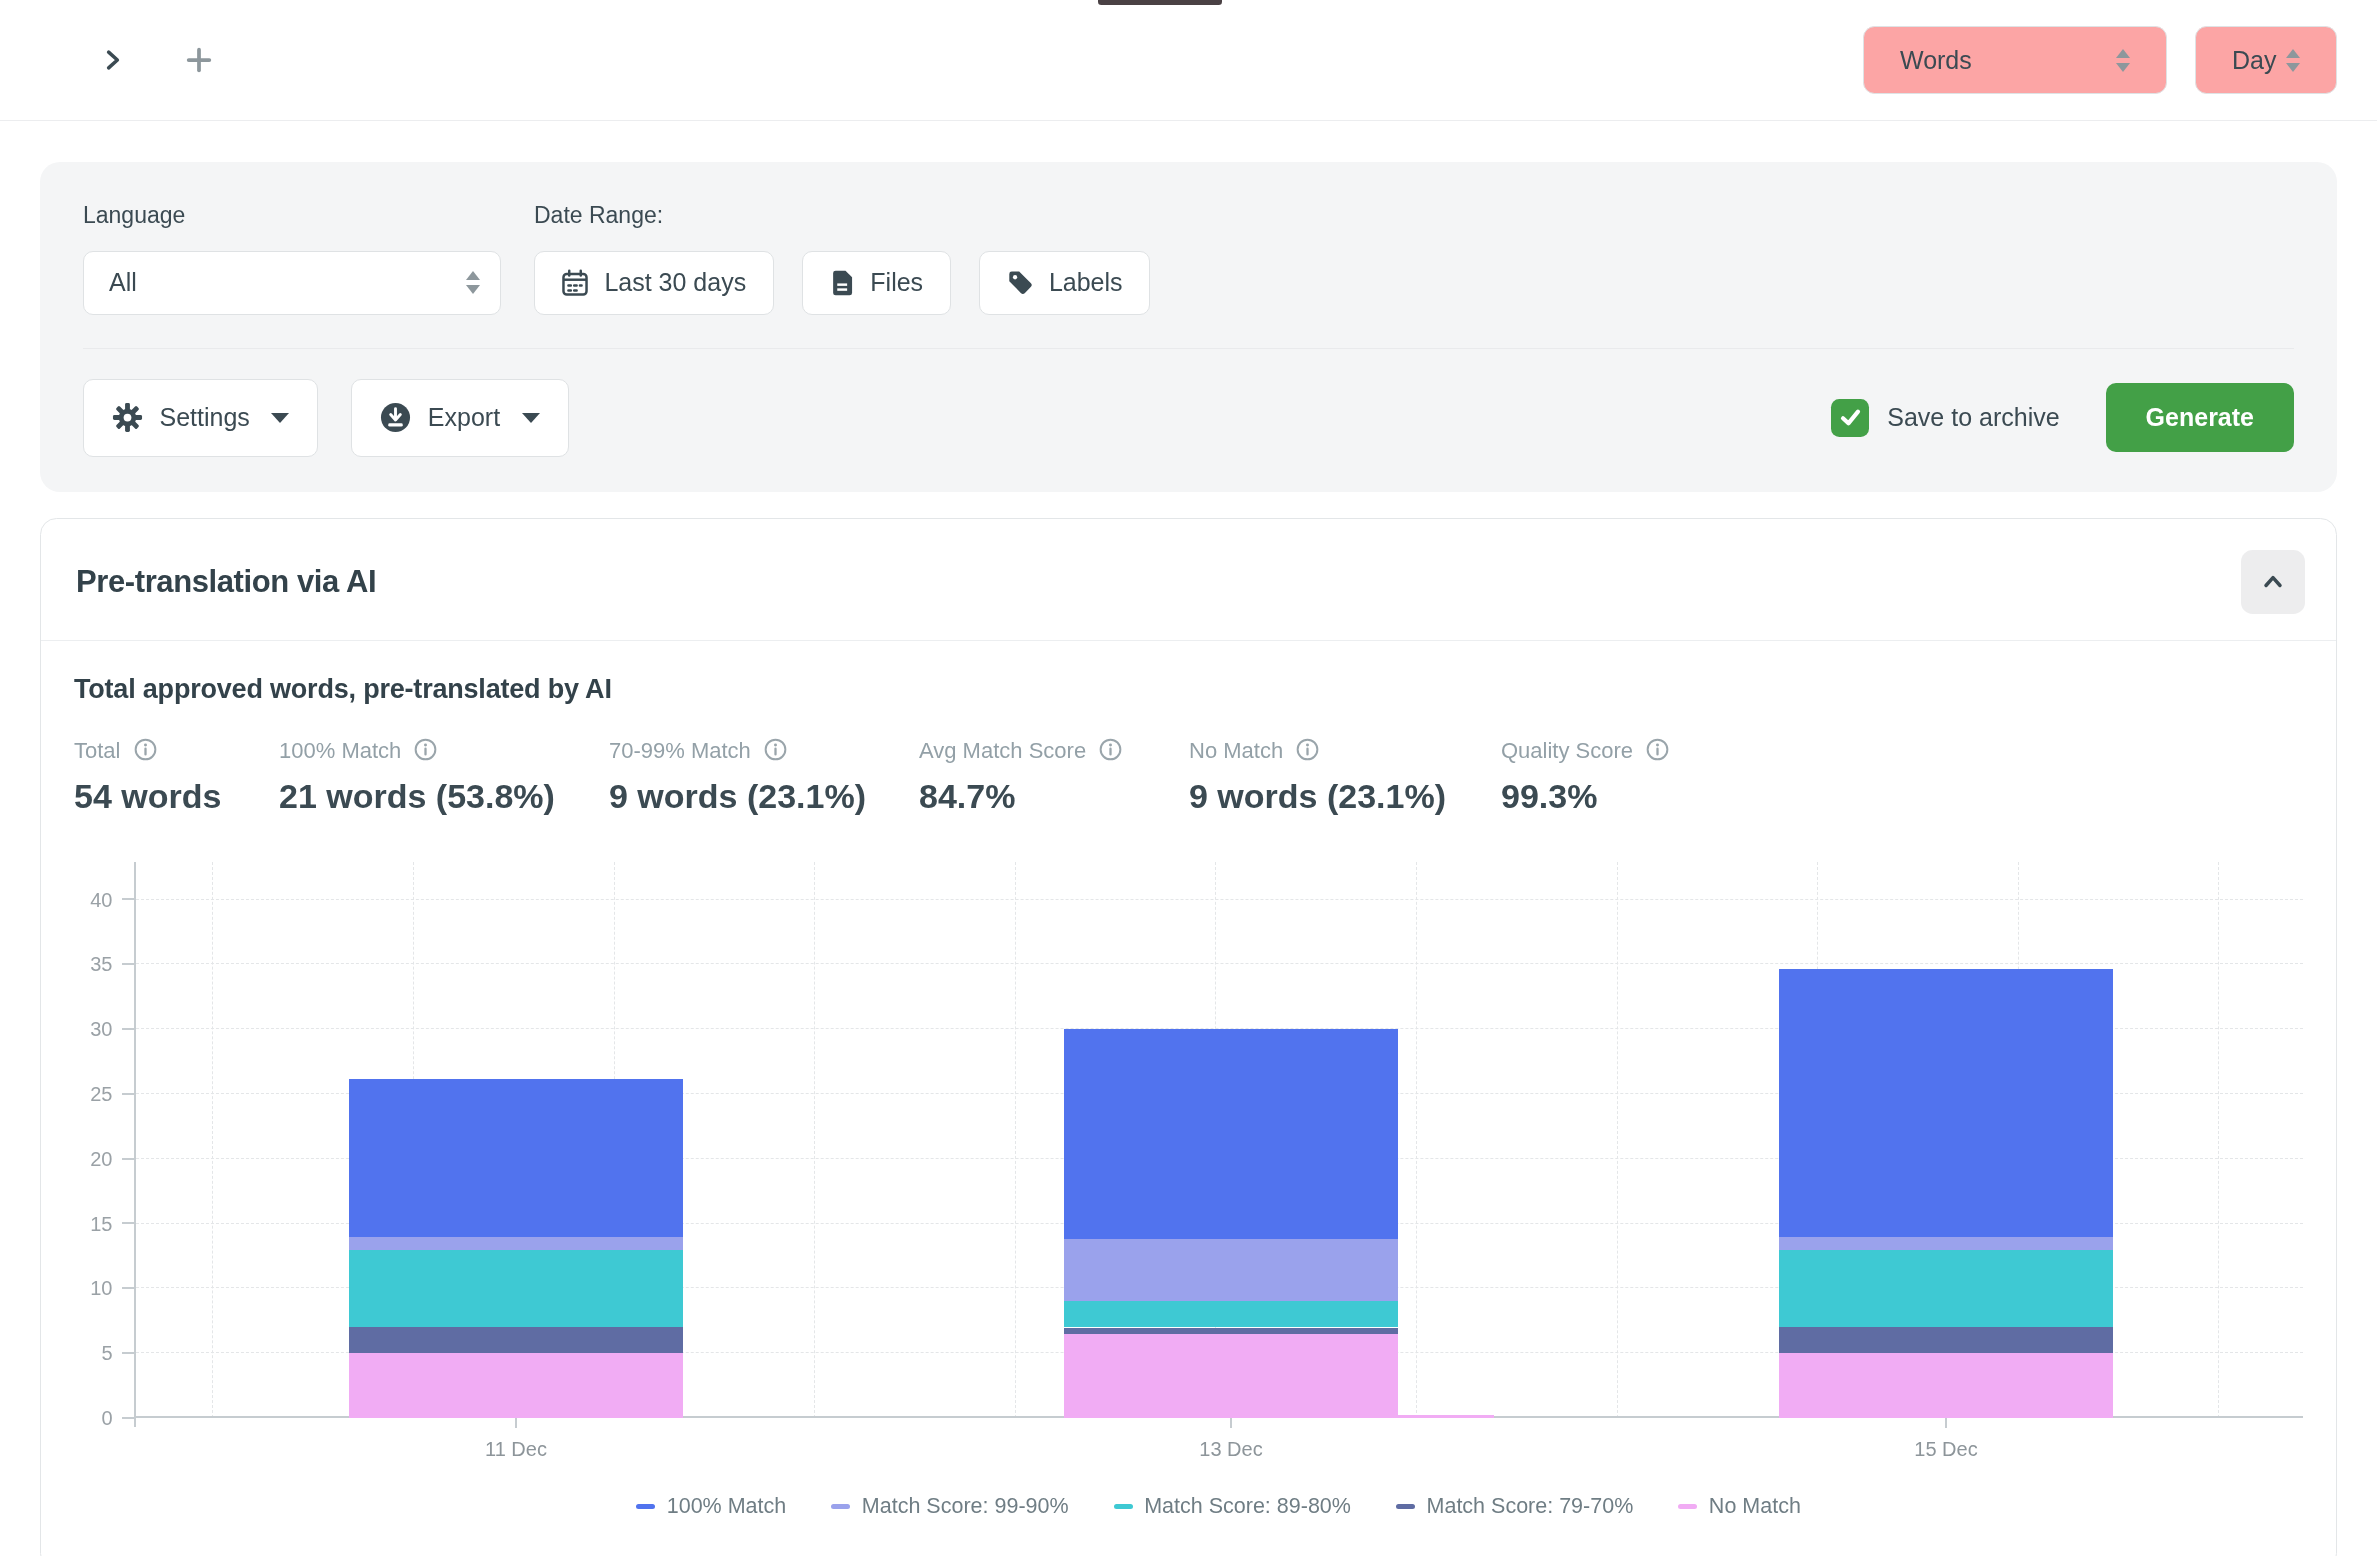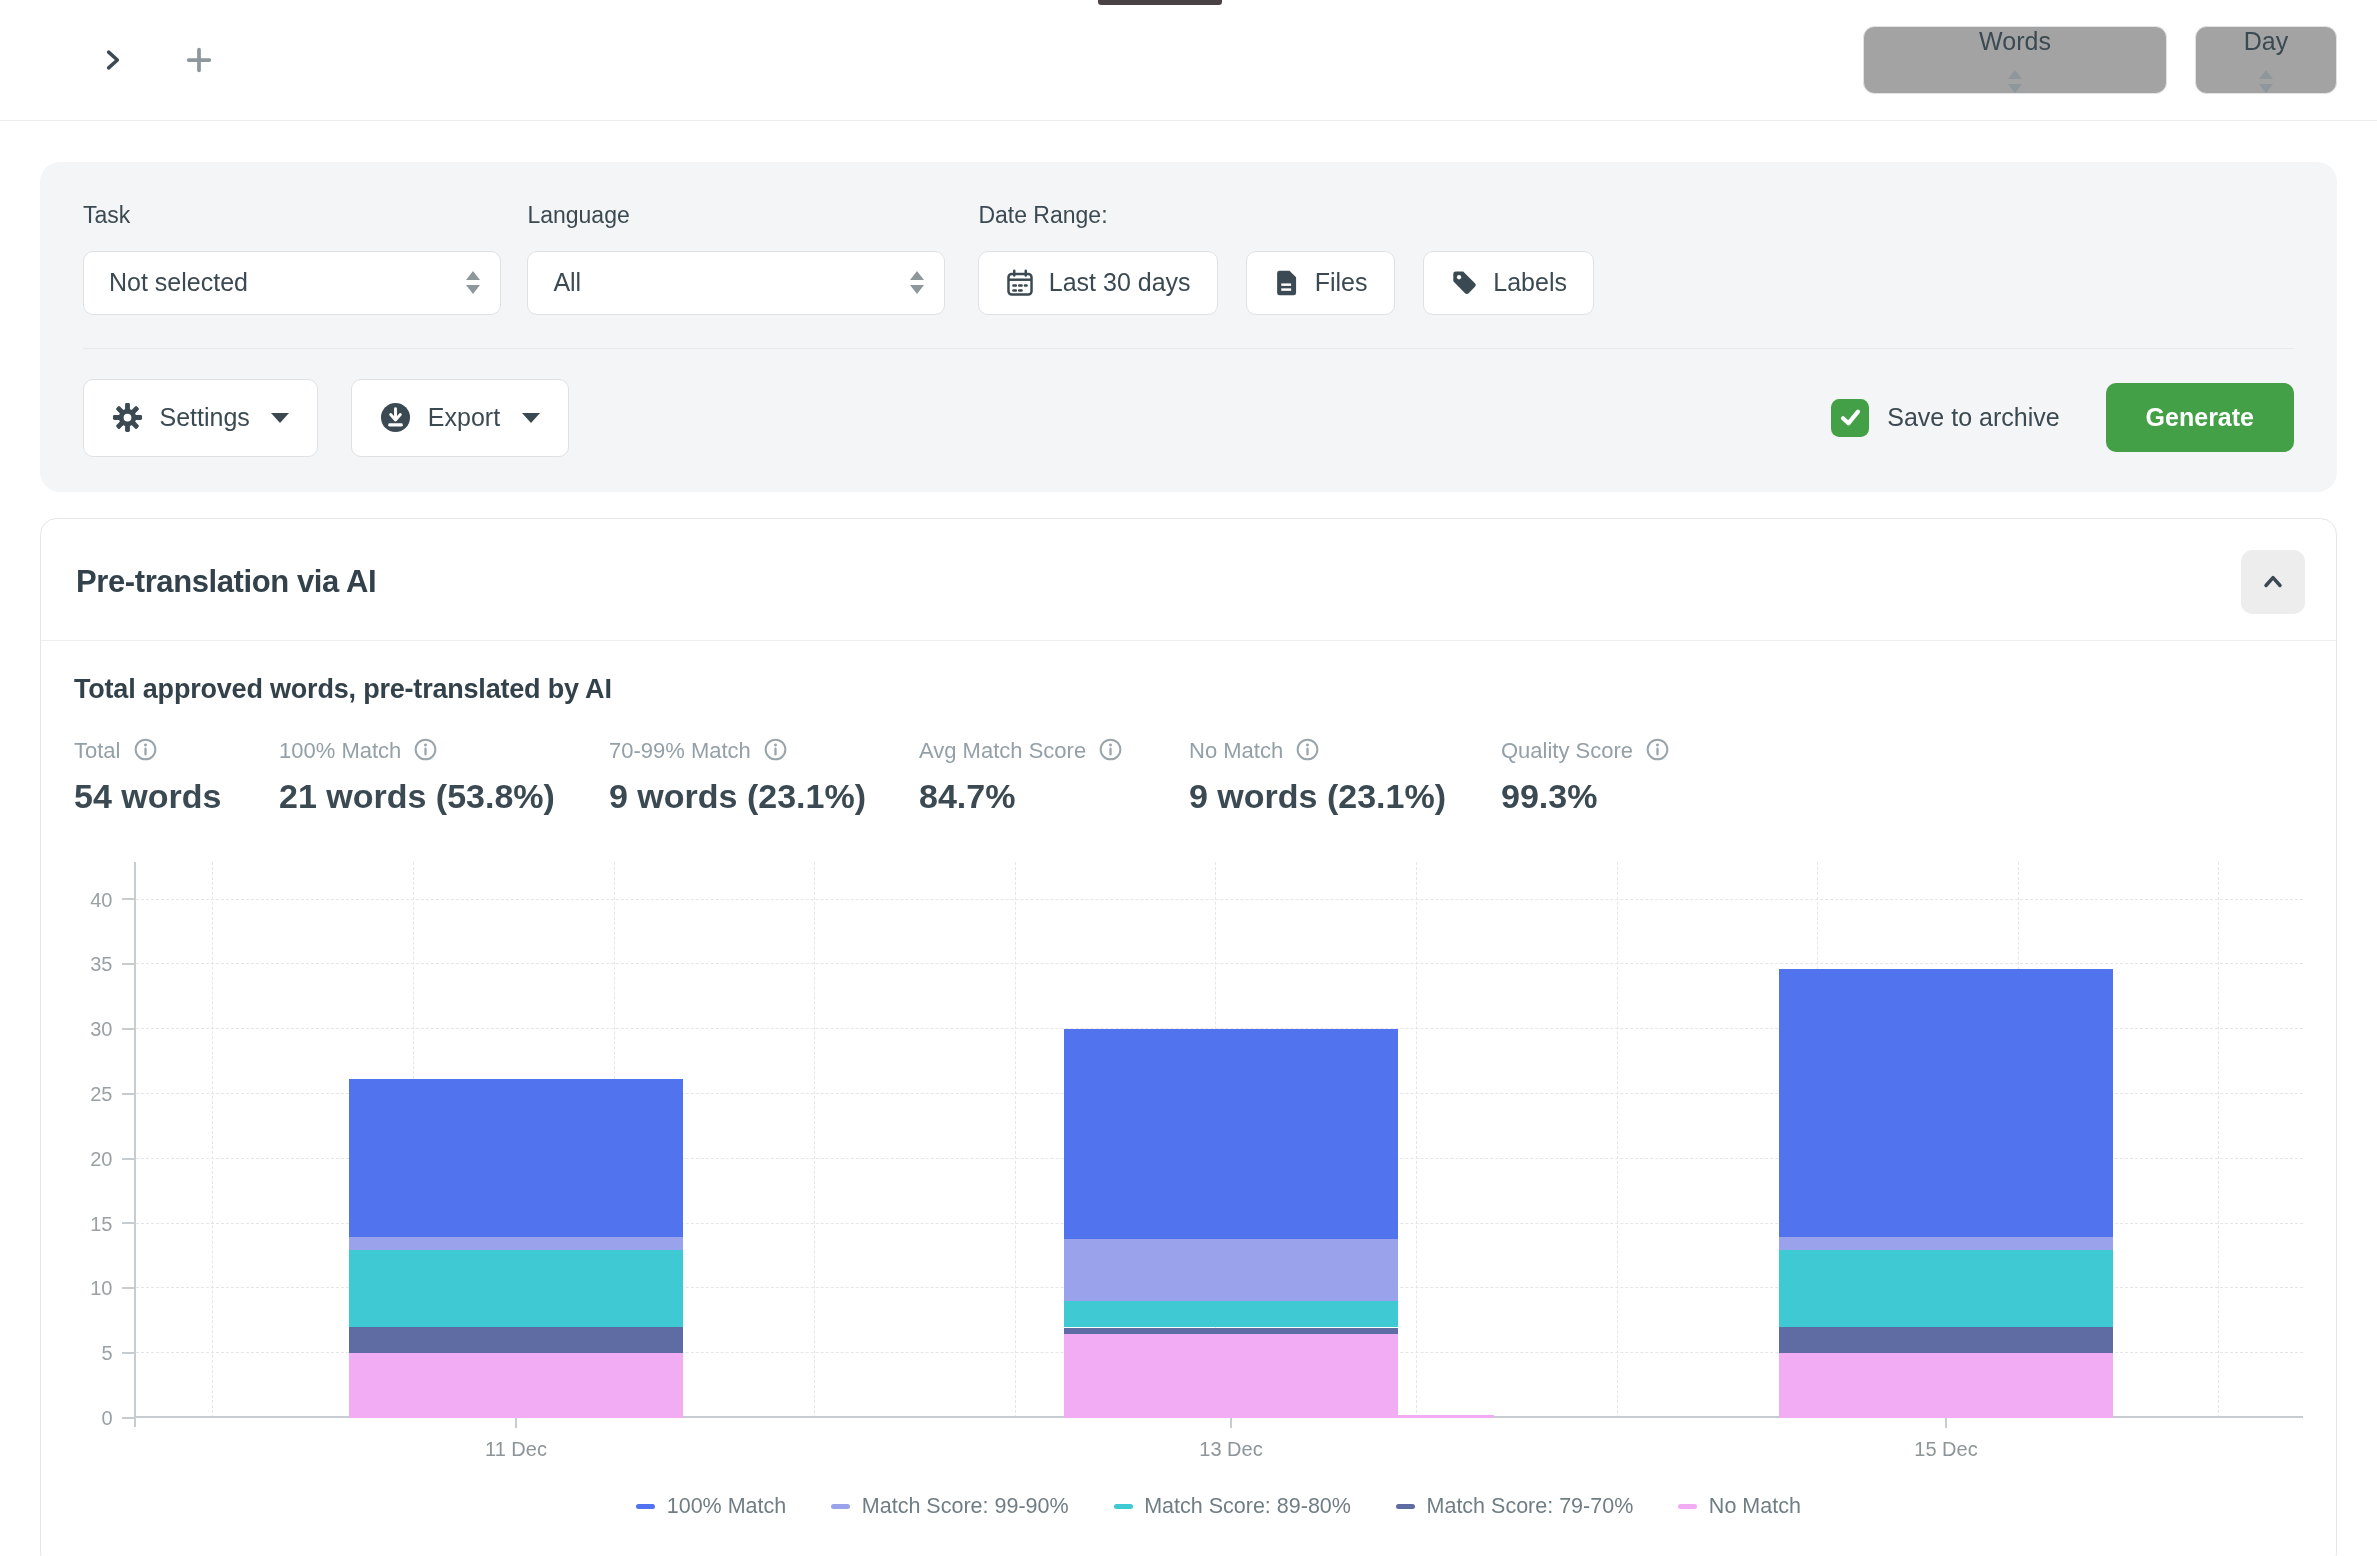--- a/index.html
+++ b/index.html
@@ -13,21 +13,21 @@
   
   .tabbar { position:relative; display:flex; align-items:center; height:121px; padding:0 40px 0 66px; border-bottom:1.7px solid #ecedef; }
   .tabs { display:flex; align-items:center; gap:59px; white-space:nowrap; }
   .tab { font-size:25px; font-weight:500; color:#3b4a52; background:none; border:none; cursor:pointer; font-family:inherit; }
   .tab.active { background:#e6f3e6; color:#4caf50; padding:20px 28px; border-radius:13.2px; }
   .tab.faded { background:linear-gradient(90deg,#5a6a72 0%,rgba(90,106,114,0) 95%); -webkit-background-clip:text; background-clip:text; color:transparent; max-width:61px; overflow:hidden; }
   .icon-btn { background:none; border:none; cursor:pointer; display:flex; align-items:center; justify-content:center; }
   .tabs-chevron { margin-left:21.5px; width:50px; height:50px; }
   .add-btn { margin-left:36px; width:50px; height:50px; }
   .tab-spacer { flex:1; }
-  .select { display:flex; align-items:center; justify-content:space-between; height:68px; border:1.7px solid #dfe3e5; border-radius:11.6px; background:#a3a3a3; padding:0 25px; font-size:25px; color:#3b4a52; cursor:pointer;flex-direction:column; }
+  .select { display:flex; align-items:center; justify-content:space-between; height:68px; border:1.7px solid #dfe3e5; border-radius:11.6px; background:#fca5a5; padding:0 36px; font-size:25px; color:#3b4a52; cursor:pointer; }
   .select.unit { width:304px; margin-right:28px; }
   .select.period { width:142px; }
   .updown { display:flex; flex-direction:column; gap:5px; align-items:center; }
   .tri-up { width:0; height:0; border-left:7.4px solid transparent; border-right:7.4px solid transparent; border-bottom:9px solid #8d979c; }
   .tri-down { width:0; height:0; border-left:7.4px solid transparent; border-right:7.4px solid transparent; border-top:9px solid #8d979c; }
 
   
   .filter-panel { margin:41px 40px 0; background:#f4f5f6; border-radius:20px; padding:40px 43px 35px; }
   .filter-row { display:flex; align-items:flex-end; }
   .fgroup { display:flex; flex-direction:column; }
@@ -112,30 +112,20 @@
       <span>Day</span>
       <span class="updown">
           <span class="tri-up"></span>
           <span class="tri-down"></span>
         </span>
     </div>
   </div>
 
   <section class="filter-panel">
     <div class="filter-row">
-      <div class="fgroup g-task">
-        <div class="flabel">Task</div>
-        <div class="fselect">
-          <span>Not selected</span>
-          <span class="updown">
-              <span class="tri-up"></span>
-              <span class="tri-down"></span>
-            </span>
-        </div>
-      </div>
       <div class="fgroup g-lang">
         <div class="flabel">Language</div>
         <div class="fselect">
           <span>All</span>
           <span class="updown">
               <span class="tri-up"></span>
               <span class="tri-down"></span>
             </span>
         </div>
       </div>

